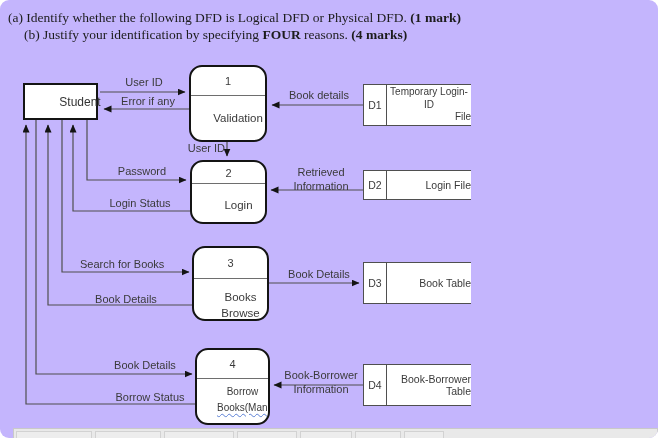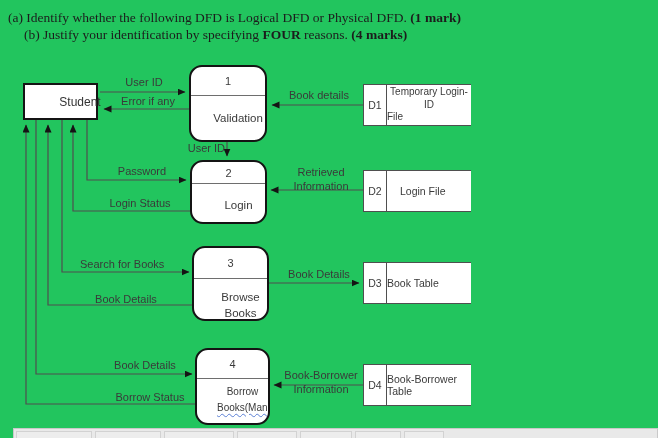--- a/index.html
+++ b/index.html
@@ -1,18 +1,18 @@
 <!DOCTYPE html>
 <html><head>
 <meta charset="utf-8">
 <style>
   html,body{margin:0;padding:0;background:#fff;}
   #stage{
-    position:relative;width:658px;height:438px;background:#22c55e;overflow:hidden;
-    font-family:"Liberation Sans",sans-serif;color:#3a3a3a;
+    position:relative;width:658px;height:438px;background:#c4b5fd;overflow:hidden;
+    font-family:"Liberation Sans",sans-serif;color:#3a3a3a;border-radius:9px;
   }
   
   .q{position:absolute;font-family:"Liberation Serif",serif;font-size:13.5px;color:#1c1c1c;white-space:nowrap;}
   .q b{font-weight:bold;}
   
   .entity{
     position:absolute;border:2.5px solid #141414;background:#fff;box-sizing:border-box;
     display:flex;align-items:center;justify-content:center;font-size:12px;color:#333;
   }
   .process{
@@ -27,21 +27,21 @@
     text-decoration-line:underline;text-decoration-style:wavy;
     text-decoration-color:#5b7fd4;text-decoration-thickness:1px;text-underline-offset:2px;
   }
   .dstore{
     position:absolute;box-sizing:border-box;background:#fff;
     border-top:1.2px solid #4f4f4f;border-bottom:1.2px solid #4f4f4f;border-left:1.2px solid #4f4f4f;
     display:flex;align-items:stretch;
   }
   .ds-id{width:22px;border-right:1.2px solid #4f4f4f;display:flex;align-items:center;justify-content:center;
     font-size:10.5px;color:#3a3a3a;}
-  .ds-name{flex:1;display:flex;flex-direction:column;align-items:flex-start;justify-content:center;
+  .ds-name{flex:1;display:flex;flex-direction:column;align-items:flex-end;justify-content:center;
     font-size:10px;color:#3a3a3a;line-height:12.5px;text-align:center;}
   .flabel{position:absolute;font-size:11px;color:#3a3a3a;text-align:center;line-height:13.5px;white-space:nowrap;}
   .overlay{position:absolute;left:0;top:0;pointer-events:none;}
   
   .bottom-strip{
     position:absolute;left:13px;top:428px;width:645px;height:10px;background:#e9e9e9;
     border:1px solid #c9c9c9;border-bottom:none;box-sizing:border-box;display:flex;gap:3px;
     padding:2px 0 0 2px;overflow:hidden;
   }
   .bcell{height:14px;background:#ededed;border:1px solid #d2d2d2;box-sizing:border-box;flex:0 0 auto;}
@@ -91,41 +91,41 @@
   <div class="process" style="left:190px;top:160px;width:77px;height:64px;">
     <div class="p-head" style="height:22px;">2</div>
     <div class="p-body" style="padding-top:13px;">
       <span class="p-line">Login</span>
     </div>
   </div>
 
   <div class="process" style="left:192px;top:246px;width:77px;height:75px;">
     <div class="p-head" style="height:31px;">3</div>
     <div class="p-body" style="padding-top:10px;">
+      <span class="p-line">Books</span>
       <span class="p-line">Browse</span>
-      <span class="p-line">Books</span>
     </div>
   </div>
 
   <div class="process" style="left:195px;top:348px;width:75px;height:77px;">
     <div class="p-head" style="height:29px;">4</div>
     <div class="p-body" style="padding-top:5px;font-size:10px;">
       <span class="p-line" style="line-height:15.5px;">Borrow</span>
       <span class="p-line squiggle" style="line-height:15.5px;">Books(Manual</span>
     </div>
   </div>
 
   <div class="dstore" style="left:363px;top:84px;width:108px;height:42px;">
     <div class="ds-id">D1</div>
     <div class="ds-name">
       <span>Temporary Login-ID</span>
       <span>File</span>
     </div>
   </div>
-  <div class="dstore" style="left:363px;top:170px;width:108px;height:42px;gap:13px;">
+  <div class="dstore" style="left:363px;top:170px;width:108px;height:30px;gap:13px;">
     <div class="ds-id">D2</div>
     <div class="ds-name" style="font-size:10.5px;">
       <span>Login File</span>
     </div>
   </div>
   <div class="dstore" style="left:363px;top:262px;width:108px;height:42px;">
     <div class="ds-id">D3</div>
     <div class="ds-name" style="font-size:10.5px;">
       <span>Book Table</span>
     </div>

